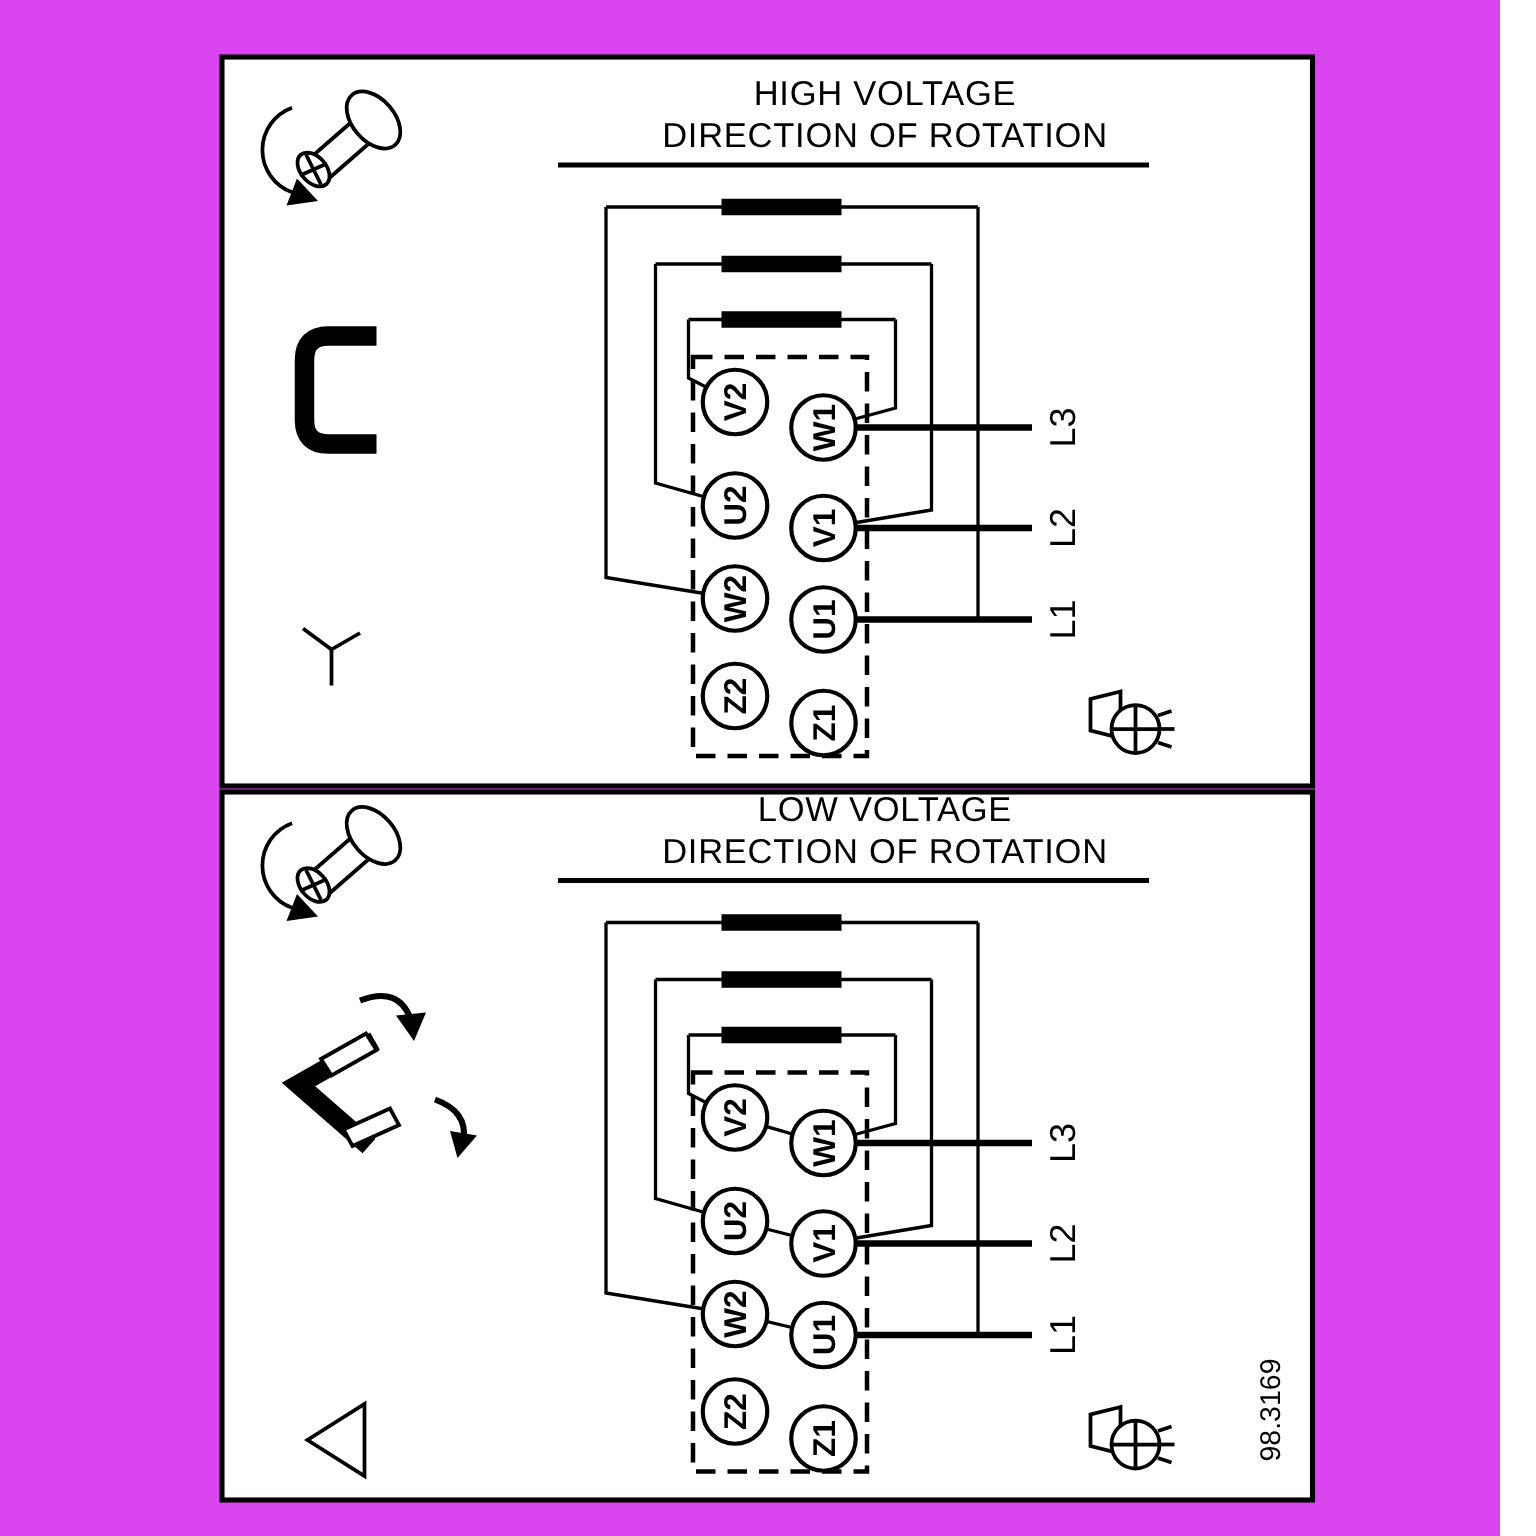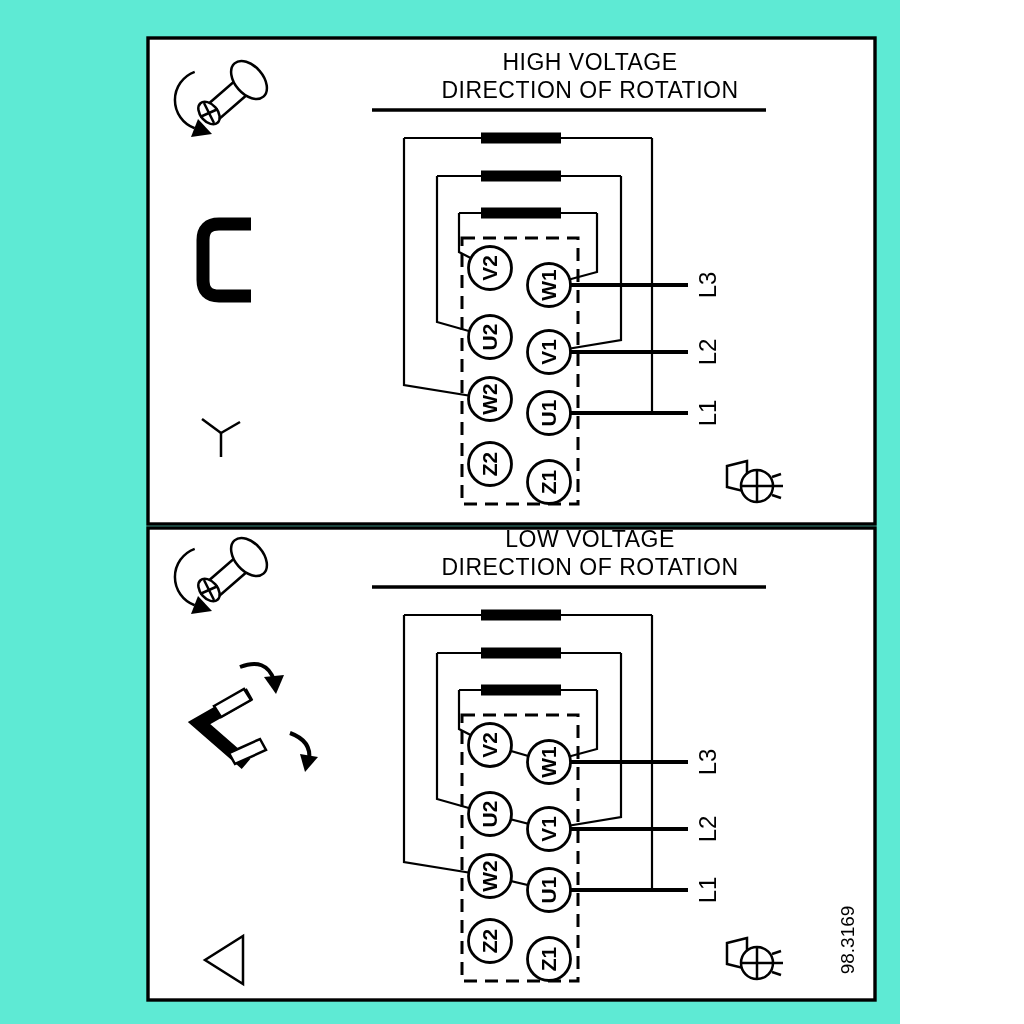--- a/index.html
+++ b/index.html
@@ -1,16 +1,16 @@
 <!DOCTYPE html>
 <html><head>
 <meta charset="utf-8">
 <style>
   html,body{margin:0;padding:0;background:#ffffff;}
-  #stage{position:relative;width:900px;height:1024px;background:#5eead4;}
+  #stage{position:relative;width:1000px;height:1024px;background:#d946ef;}
   svg{display:block;}
   .panel{fill:#ffffff;stroke:#000;stroke-width:3.4;}
   .wire{fill:none;stroke:#000;stroke-width:2.2;}
   .supply{fill:none;stroke:#000;stroke-width:4.2;}
   .tbox{fill:none;stroke:#000;stroke-width:3;stroke-dasharray:13 8;}
   .bar{fill:#000;}
   .term{fill:#ffffff;stroke:#000;stroke-width:2.8;}
   .underline{stroke:#000;stroke-width:3.4;}
   .icon-line{fill:none;stroke:#000;stroke-width:2.5;}
   .icon-shape{fill:#ffffff;stroke:#000;stroke-width:2.5;}

